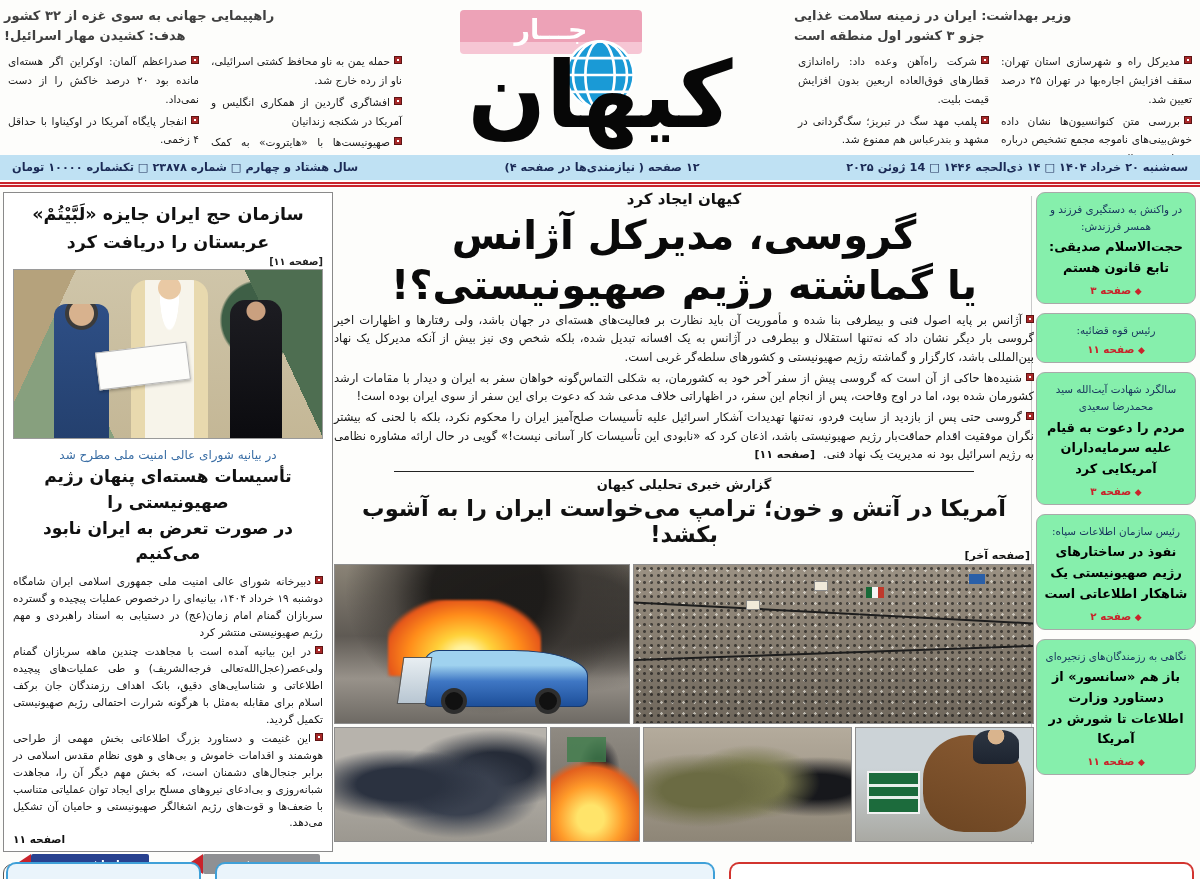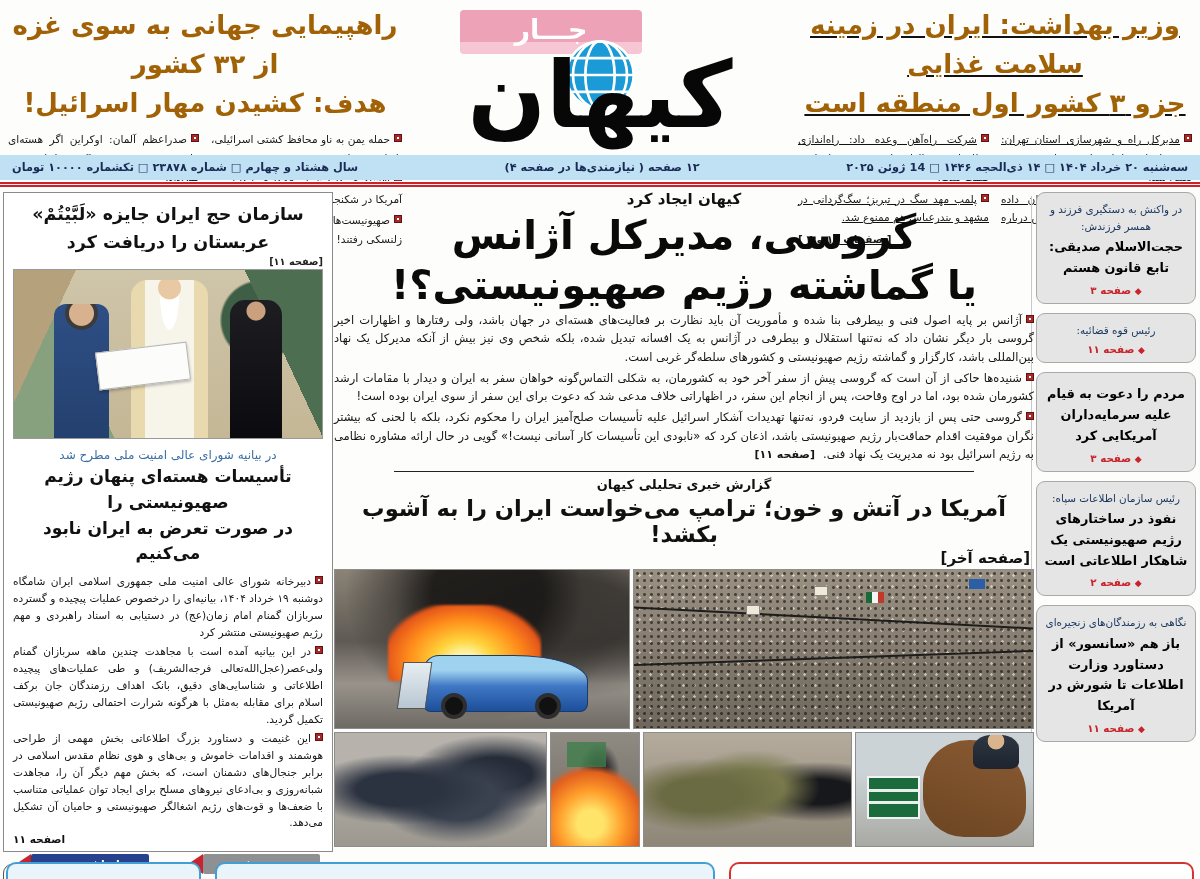--- a/index.html
+++ b/index.html
@@ -3,23 +3,23 @@
 <meta charset="utf-8">
 <style>
   * { margin:0; padding:0; box-sizing:border-box; }
   html,body { width:1200px; height:879px; }
   body {
     position:relative; background:#fdfdfb; overflow:hidden;
     font-family:"DejaVu Sans", sans-serif; color:#111; direction:rtl;
   }
   
   .top-block { position:absolute; top:6px; width:402px; }
-  .top-block.right { right:4px;text-decoration:underline; }
+  .top-block.right { right:4px; }
   .top-block.left { left:4px; }
-  .tb-headline { text-align:center; font-weight:bold; font-size:26px; line-height:1.5; color:#a16207; }
+  .tb-headline { text-align:left; font-weight:bold; font-size:13px; line-height:1.5; color:#404040; }
   .tb-cols { display:flex; gap:12px; margin-top:7px; padding:0 4px; }
   .tb-col { flex:1; font-size:10.6px; line-height:1.78; text-align:justify; color:#1a1a1a; }
   .bullet { margin-bottom:3px; }
   .mk { display:inline-block; width:8px; height:8px; margin-left:4px; vertical-align:1px;
         background:radial-gradient(circle,#fff 0 1.3px,#a82828 1.4px); border:1px solid #5e1414; }
   .tb-pref { font-weight:bold; font-size:10.5px; text-align:left; margin-top:3px; }
   
   .logo-block { position:absolute; top:9px; left:402px; width:396px; height:152px; text-align:center; }
   .watermark { position:absolute; top:1px; left:58px; width:182px; height:44px; z-index:1;
         background:linear-gradient(#eda2b7 72%, #f6c6d4 72%); border-radius:4px;
@@ -29,38 +29,38 @@
         font-weight:bold; color:#070707; letter-spacing:2px; }
   
   .dateband { position:absolute; top:155px; left:0; right:0; height:25px; background:#bfe1f3;
         display:flex; align-items:center; justify-content:space-between; padding:0 12px;
         font-size:11.3px; font-weight:bold; color:#1b2a55; }
   .redline { position:absolute; top:181px; left:0; right:0; height:7px;
         background:linear-gradient(#fff 0 1px,#c9232b 1px 3px,#fdecec 3px 4px,#c9232b 4px 6px,#fff 6px); }
   
   .sidebar { position:absolute; top:192px; right:4px; width:160px; }
   .vline { position:absolute; top:196px; right:168px; width:1px; height:648px; background:#c9c9c9; }
-  .sb-box { background:#e5e5e5; border:1px solid #a9a9a9; border-radius:9px; padding:8px 6px 7px;
+  .sb-box { background:#86efac; border:1px solid #a9a9a9; border-radius:9px; padding:8px 6px 7px;
         margin-bottom:9px; text-align:center; }
   .sb-kicker { font-size:10.4px; color:#16335c; line-height:1.6; }
   .sb-headline { font-size:12.8px; font-weight:bold; color:#000; line-height:1.62; margin-top:3px; }
   .sb-page { margin-top:5px; font-size:10.3px; color:#c9232b; font-weight:bold; }
   .dia { color:#c9232b; font-size:9px; }
   
   .center-col { position:absolute; top:190px; left:334px; width:700px; }
   .ms-kicker { text-align:center; font-weight:bold; font-size:15px; }
   .ms-headline { text-align:center; font-weight:bold; font-size:40px; line-height:1.26;
         color:#0a0a0a; margin-top:2px; }
   .ms-body { margin-top:0; font-size:11.5px; text-align:justify; line-height:1.62; color:#161616; }
   .ms-body p { margin-bottom:2px; }
   .iref { font-weight:bold; margin-right:8px; white-space:nowrap; font-size:11px; }
   .hline { border-top:1.5px solid #222; margin:7px 60px 5px; }
   .ps-kicker { text-align:center; font-size:13px; font-weight:bold; }
   .ps-headline { text-align:center; font-size:22.5px; font-weight:bold; margin-top:3px; }
-  .ps-ref { font-size:15px; font-weight:bold; margin:2px 4px 2px 0; }
+  .ps-ref { font-size:11px; font-weight:bold; margin:2px 4px 2px 0; }
   
   .collage-top { display:flex; gap:3px; height:160px; }
   .collage-bottom { display:flex; gap:3px; height:115px; margin-top:3px; }
   .ph { position:relative; overflow:hidden; border:1px solid #8d8d8d; direction:ltr; background:#a79e90; }
   .ph-crowd { flex-basis:57.5%;
      background:
        radial-gradient(rgba(15,15,15,.6) 1.2px, transparent 1.7px),
        radial-gradient(rgba(252,250,242,.55) 1px, transparent 1.5px),
        linear-gradient(180deg,#9b9183 0%,#837a6d 55%,#6f675c 100%);
      background-size:7px 7px, 11px 11px, 100% 100%; }
@@ -231,20 +231,21 @@
   <div class="sb-box">
     <div class="sb-kicker">در واکنش به دستگیری فرزند و همسر فرزندش:</div>
     <div class="sb-headline">حجت‌الاسلام صدیقی: تابع قانون هستم</div>
     <div class="sb-page"><span class="dia">◆</span> <span>صفحه ۳</span></div>
   </div>
   <div class="sb-box">
     <div class="sb-kicker">رئیس قوه قضائیه:</div>
     <div class="sb-page"><span class="dia">◆</span> <span>صفحه ۱۱</span></div>
   </div>
   <div class="sb-box">
+    <div class="sb-kicker">سالگرد شهادت آیت‌الله سید محمدرضا سعیدی</div>
     <div class="sb-headline">مردم را دعوت به قیام علیه سرمایه‌داران آمریکایی کرد</div>
     <div class="sb-page"><span class="dia">◆</span> <span>صفحه ۳</span></div>
   </div>
   <div class="sb-box">
     <div class="sb-kicker">رئیس سازمان اطلاعات سپاه:</div>
     <div class="sb-headline">نفوذ در ساختارهای رژیم صهیونیستی یک شاهکار اطلاعاتی است</div>
     <div class="sb-page"><span class="dia">◆</span> <span>صفحه ۲</span></div>
   </div>
   <div class="sb-box">
     <div class="sb-kicker">نگاهی به رزمندگان‌های زنجیره‌ای</div>

